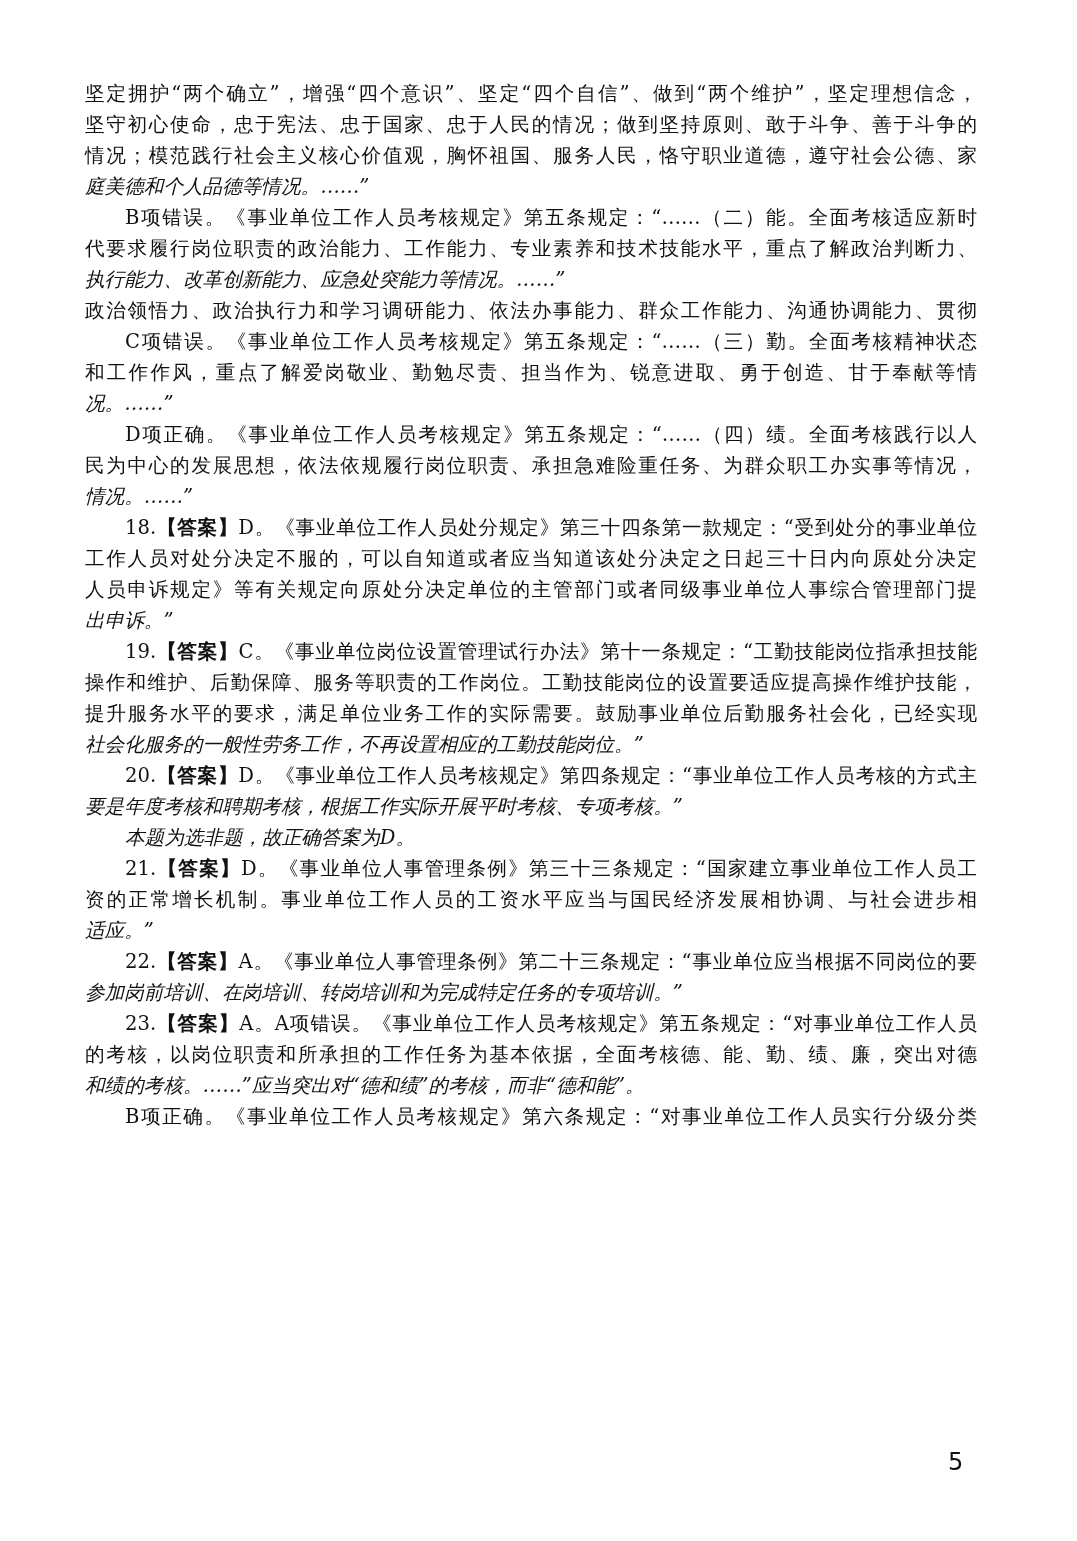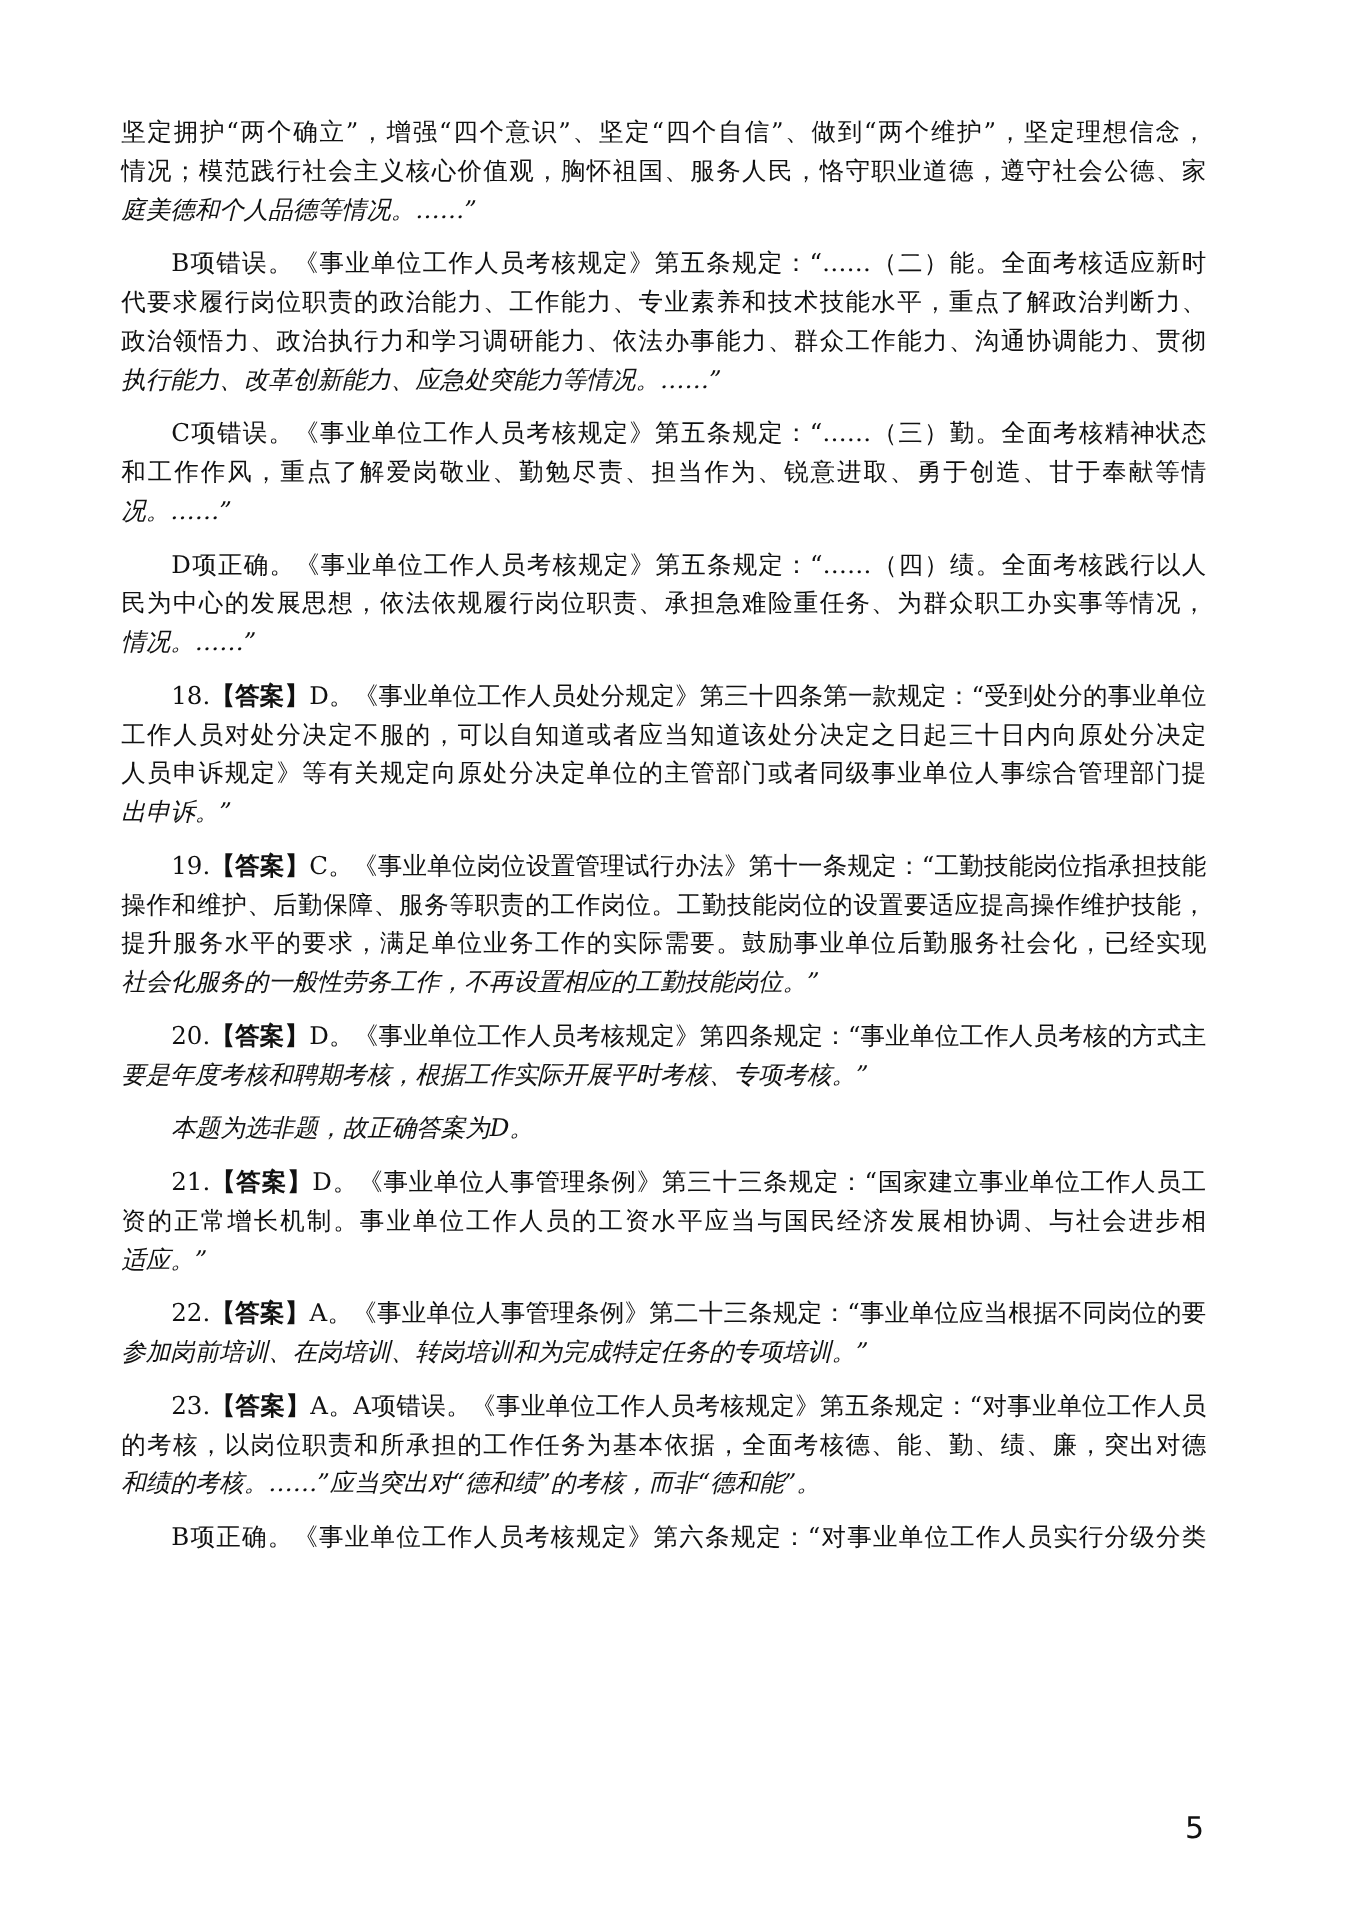--- a/index.html
+++ b/index.html
@@ -9,44 +9,45 @@
     color: #111;
   }
   .page { position: absolute; left: 85px; top: 78px; width: 892px; }
   .line {
     height: 31px; line-height: 31px; font-size: 19.6px;
     white-space: nowrap; overflow: visible;
     text-align: justify; text-align-last: justify;
   }
   .line.last { text-align-last: left; font-style: italic; }
   .line.indent { padding-left: 40px; }
-  .para { margin: 12px; }
+  .para { margin: 0; }
   .bold-tag { font-weight: bold; font-family: Liberation Mono, monospace; }
   .page-number {
     position: absolute; left: 948px; top: 1448px;
     font-family: "DejaVu Sans", "Liberation Sans", sans-serif;
     font-size: 24px; color: #111;
   }
 </style>
 </head>
 <body>
 
 <div class="page">
 
   <div class="para">
     <div class="line">坚定拥护“两个确立”，增强“四个意识”、坚定“四个自信”、做到“两个维护”，坚定理想信念，</div>
+    <div class="line">坚守初心使命，忠于宪法、忠于国家、忠于人民的情况；做到坚持原则、敢于斗争、善于斗争的</div>
     <div class="line">情况；模范践行社会主义核心价值观，胸怀祖国、服务人民，恪守职业道德，遵守社会公德、家</div>
     <div class="line last">庭美德和个人品德等情况。……”</div>
   </div>
 
   <div class="para">
     <div class="line indent">B项错误。《事业单位工作人员考核规定》第五条规定：“……（二）能。全面考核适应新时</div>
     <div class="line">代要求履行岗位职责的政治能力、工作能力、专业素养和技术技能水平，重点了解政治判断力、</div>
+    <div class="line last">执行能力、改革创新能力、应急处突能力等情况。……”</div>
     <div class="line">政治领悟力、政治执行力和学习调研能力、依法办事能力、群众工作能力、沟通协调能力、贯彻</div>
-    <div class="line last">执行能力、改革创新能力、应急处突能力等情况。……”</div>
   </div>
 
   <div class="para">
     <div class="line indent">C项错误。《事业单位工作人员考核规定》第五条规定：“……（三）勤。全面考核精神状态</div>
     <div class="line">和工作作风，重点了解爱岗敬业、勤勉尽责、担当作为、锐意进取、勇于创造、甘于奉献等情</div>
     <div class="line last">况。……”</div>
   </div>
 
   <div class="para">
     <div class="line indent">D项正确。《事业单位工作人员考核规定》第五条规定：“……（四）绩。全面考核践行以人</div>

